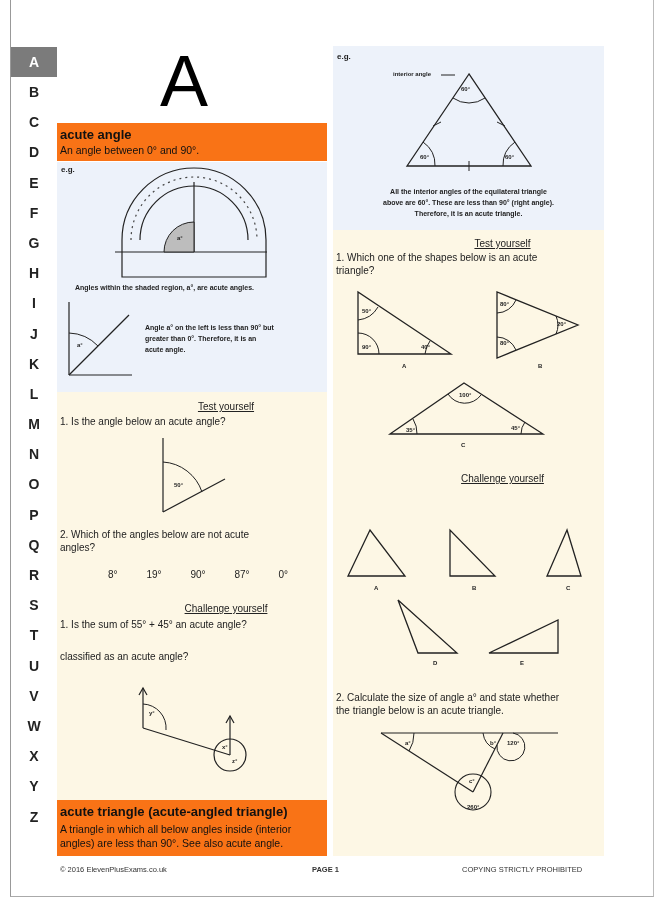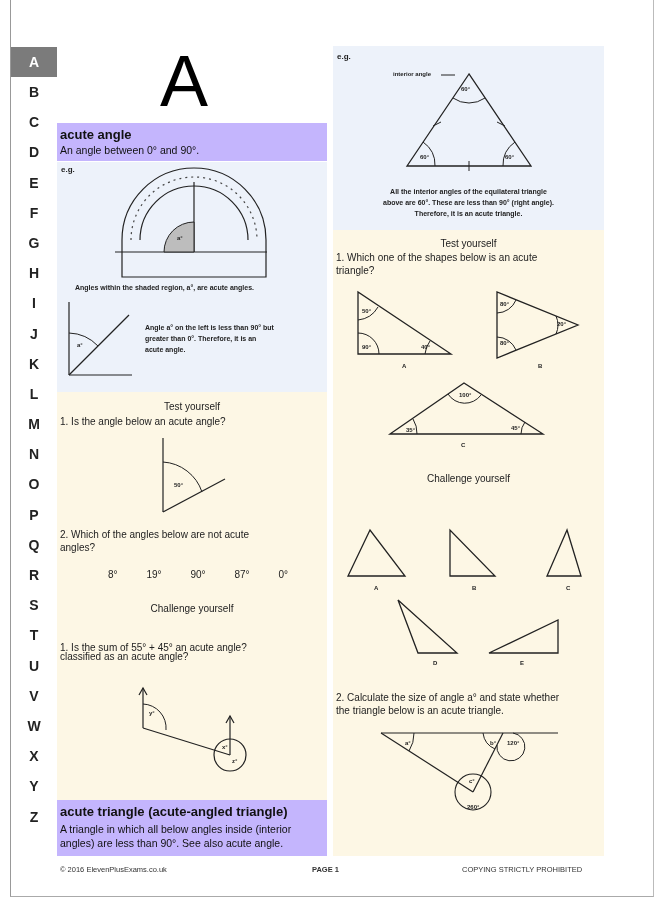--- a/index.html
+++ b/index.html
@@ -4,28 +4,28 @@
 <style>
   * { box-sizing: border-box; margin: 0; padding: 0; }
   html, body { width: 660px; height: 900px; background: #ffffff; overflow: hidden; }
   body { font-family: "Liberation Sans", sans-serif; color: #111; position: relative; }
   .frame { position: absolute; left: 10px; top: 0; width: 644px; height: 897px; border-left: 1px solid #999; border-right: 1px solid #bbb; border-bottom: 1px solid #aaa; }
   .alpha { position: absolute; left: 11px; top: 47px; width: 46px; }
   .alpha div { height: 30.2px; line-height: 30px; text-align: center; font-size: 14px; font-weight: bold; color: #222; }
   .alpha div.active { background: #7b7b7b; color: #fff; height: 30px; }
   .bigA { position: absolute; left: 160px; top: 40px; font-size: 72px; color: #000; font-family: "Liberation Sans", sans-serif; }
   .box { position: absolute; padding-left: 16px; }
-  .pink { background: #c4b5fd; }
+  .pink { background: #f97316; }
   .blue { background: #edf2fa; }
   .cream { background: #fdf7e5; }
   .term { font-size: 13px; font-weight: bold; color: #111; }
   .def { font-size: 10.5px; color: #111; }
   .small { font-size: 7px; font-weight: bold; color: #222; }
   .eg { font-size: 8px; font-weight: bold; color: #222; position: absolute; }
-  .heading { font-size: 10px; text-align: center; color: #222; }
+  .heading { font-size: 10px; text-decoration: underline; text-align: center; color: #222; margin-left: 34px; }
   .q { font-size: 10px; color: #222; line-height: 13px; }
   .lbl { position: absolute; font-size: 6px; font-weight: bold; color: #222; }
   svg { position: absolute; overflow: visible; }
   .footer { position: absolute; top: 865px; font-size: 7.5px; color: #333; }
   .angles-list { position: absolute; left: 108px; top: 569px; width: 180px; display: flex; justify-content: space-between; font-size: 10px; color: #222; }
 </style>
 </head>
 <body>
 
 <div class="frame"></div>
@@ -102,21 +102,21 @@
     <line x1="2" y1="76" x2="64" y2="43" stroke="#222" stroke-width="1.2"></line>
     <path d="M 2 26 A 44 44 0 0 1 41 56" fill="none" stroke="#222" stroke-width="1"></path>
   </svg>
   <div class="lbl" style="left:117px;top:90px;">50°</div>
   <div class="q" style="position:absolute;left:3px;top:136px;">
     <div>2. Which of the angles below are not acute</div>
     <div>angles?</div>
   </div>
 
   <div class="heading" style="position:absolute;left:0;top:211px;width:270px;">Challenge yourself</div>
-  <div class="q" style="position:absolute;left:3px;top:226px;margin-top:23px;">1. Is the sum of 55° + 45° an acute angle?</div>
+  <div class="q" style="position:absolute;left:3px;top:226px;">1. Is the sum of 55° + 45° an acute angle?</div>
   <div class="q" style="position:absolute;left:3px;top:258px;">
     <div>classified as an acute angle?</div>
   </div>
   <svg width="150" height="100" style="left:80px;top:296px;">
     <line x1="6" y1="40" x2="6" y2="0" stroke="#222" stroke-width="1.2"></line>
     <path d="M 2 7 L 6 0 L 10 7" fill="none" stroke="#222" stroke-width="1.2"></path>
     <line x1="6" y1="40" x2="93" y2="67" stroke="#222" stroke-width="1.2"></line>
     <path d="M 6 16 A 24 24 0 0 1 29 42" fill="none" stroke="#222" stroke-width="1"></path>
     <line x1="93" y1="67" x2="93" y2="28" stroke="#222" stroke-width="1.2"></line>
     <path d="M 89 35 L 93 28 L 97 35" fill="none" stroke="#222" stroke-width="1.2"></path>

